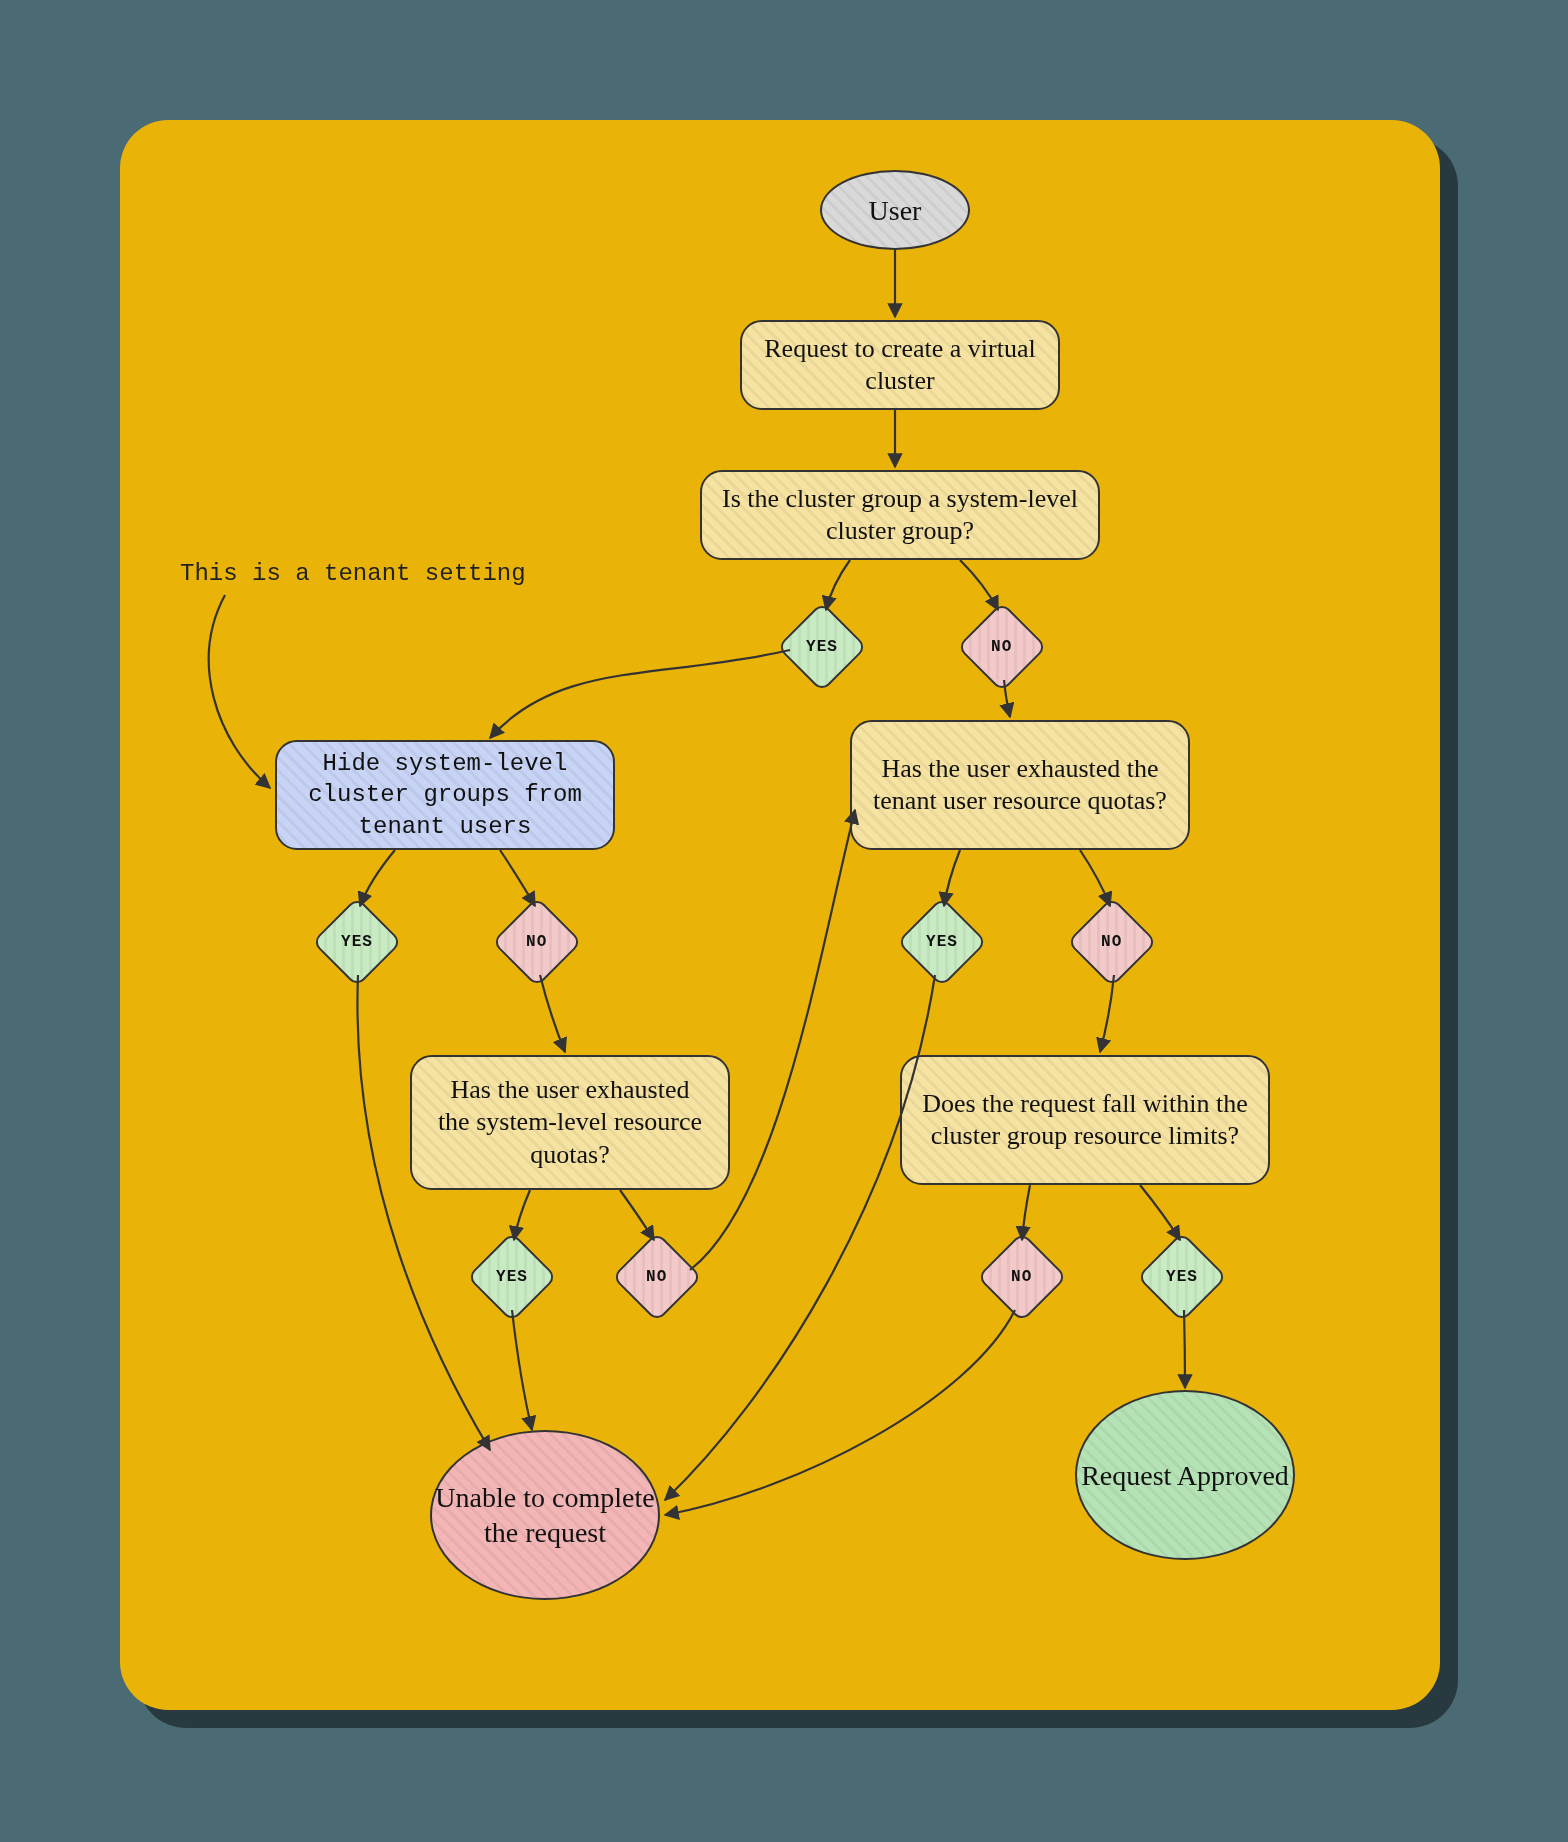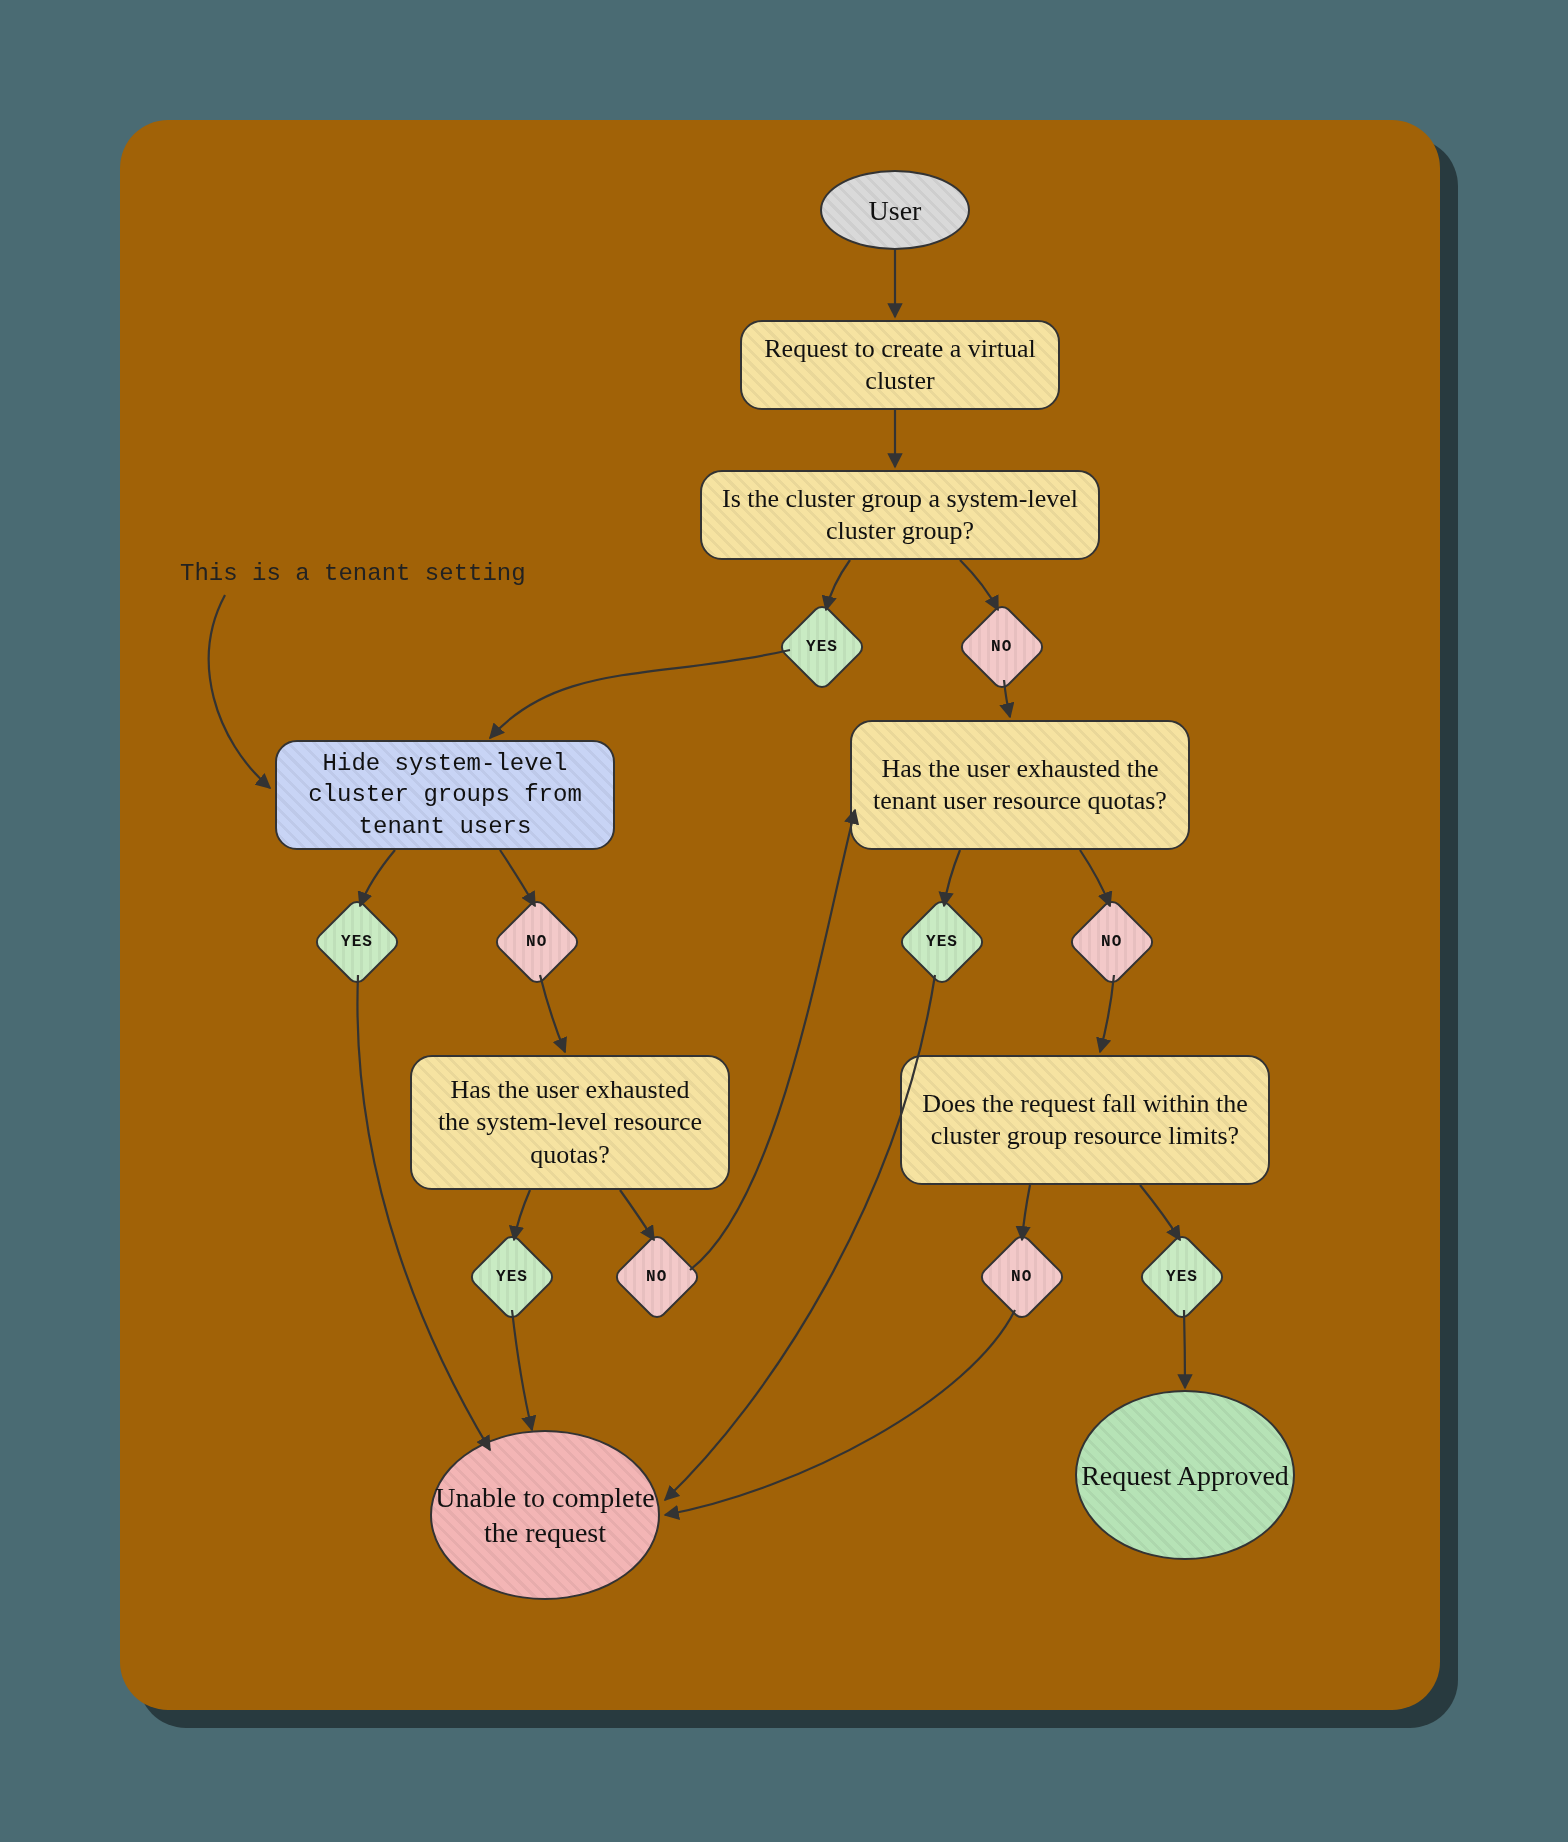--- a/index.html
+++ b/index.html
@@ -10,21 +10,21 @@
     background: #4a6b73;
     font-family: 'Comic Sans MS', 'Segoe Script', cursive;
     overflow: hidden;
   }
   .card {
     position: absolute;
     left: 120px;
     top: 120px;
     width: 1320px;
     height: 1590px;
-    background: #a16207;
+    background: #eab308;
     border-radius: 48px;
     box-shadow: 18px 18px 0 rgba(0,0,0,0.45);
   }
   .stage {
     position: absolute;
     inset: 0;
   }
   .node {
     position: absolute;
     display: flex;

